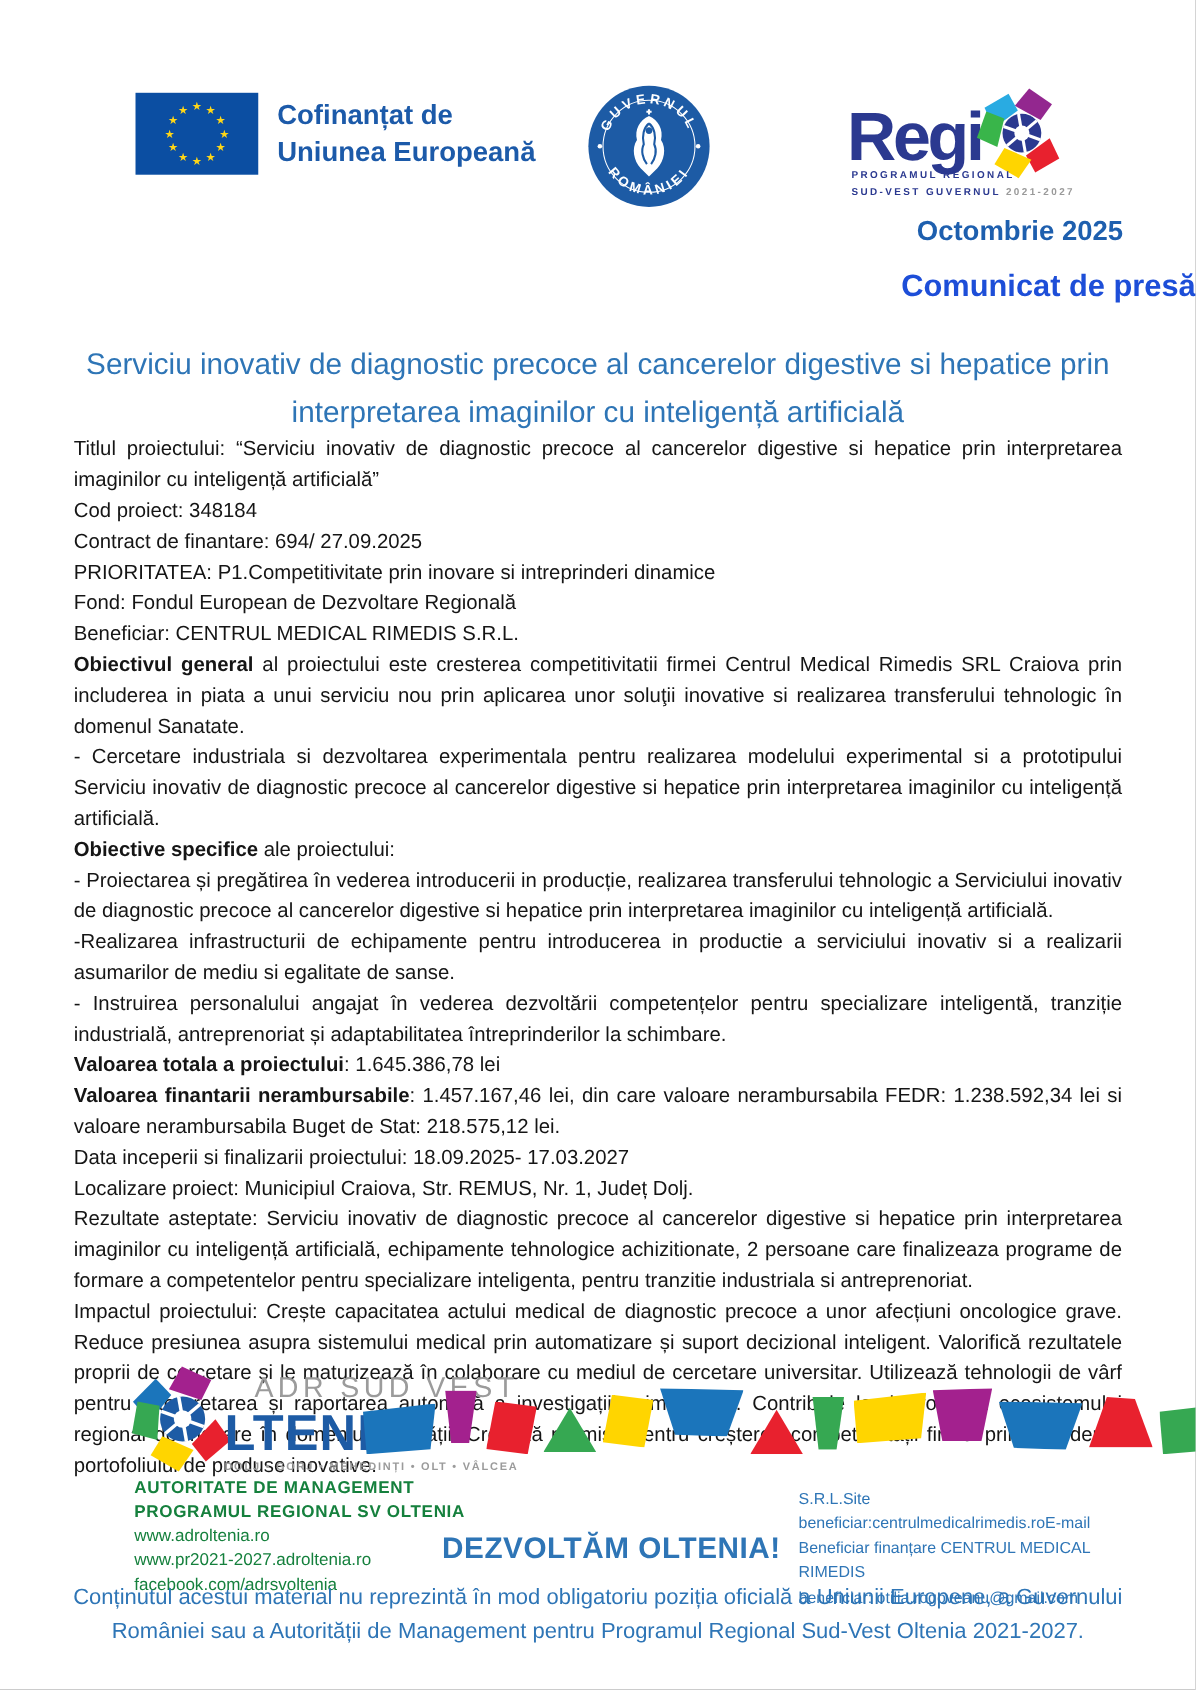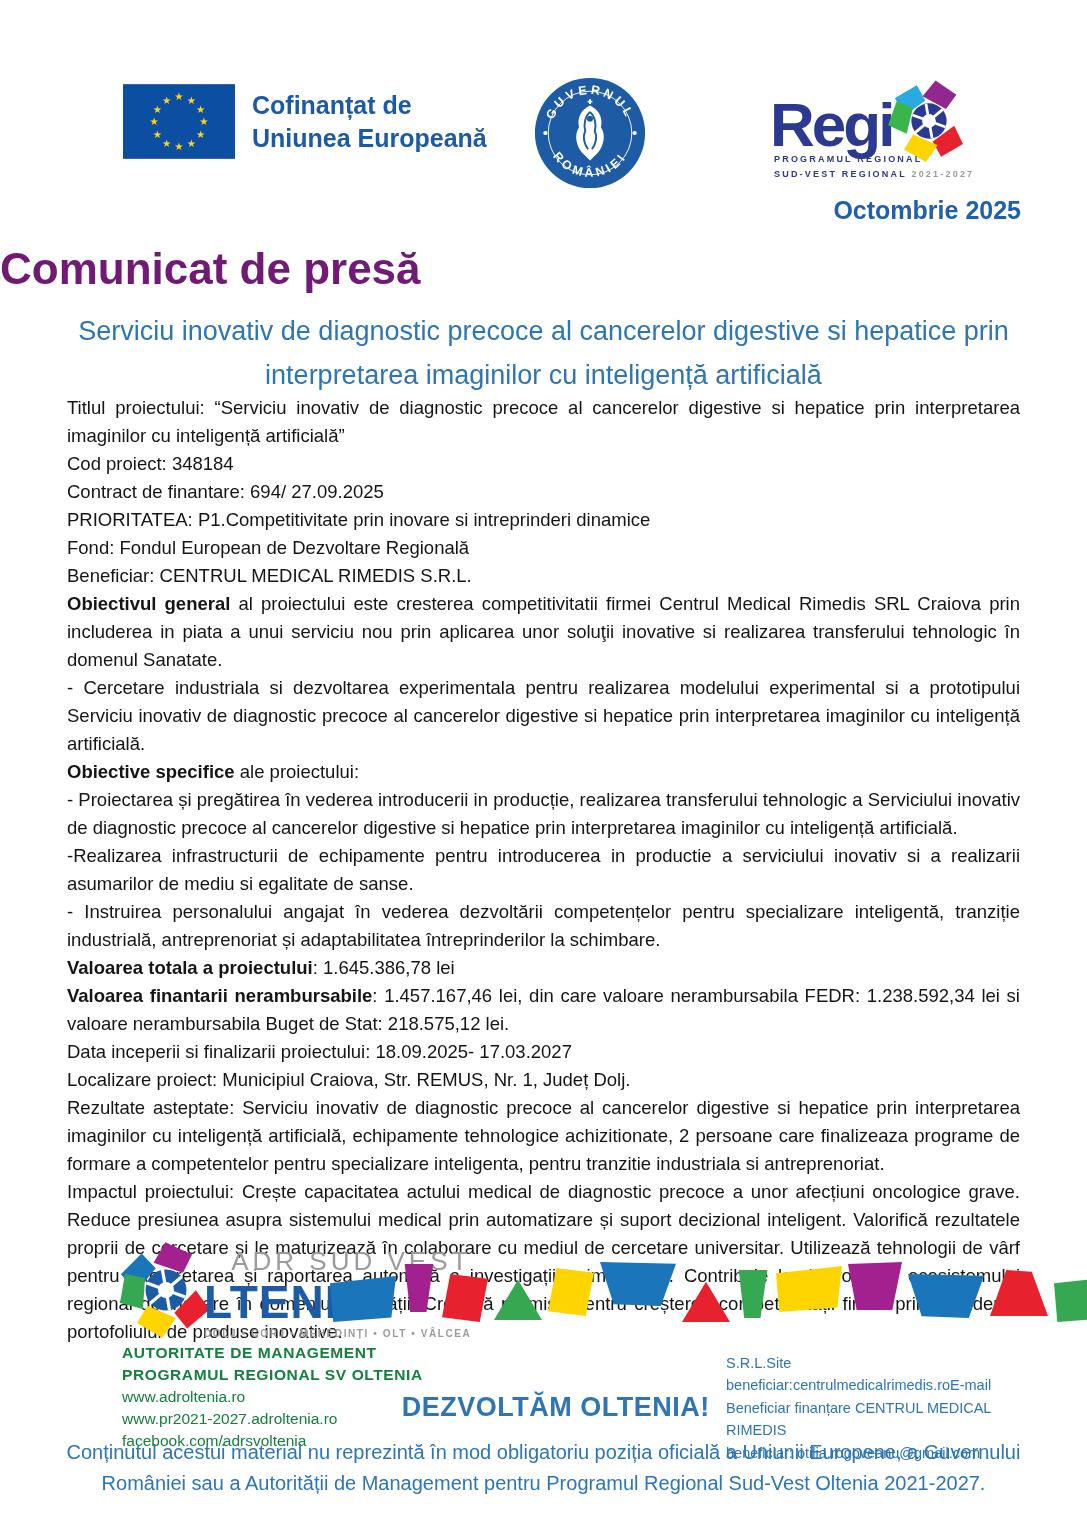--- a/index.html
+++ b/index.html
@@ -15,21 +15,21 @@
   .eu-text { font-size:25px; font-weight:bold; color:#1c5aa9; line-height:1.32; padding-top:5px; }
   .gov-logo { position:absolute; left:533px; top:76px; width:114px; height:114px; }
   .regio-logo { position:absolute; left:770px; top:86px; width:250px; }
   .regio-row { display:flex; align-items:center; }
   .regio-word { font-size:62px; font-weight:800; color:#2b3990; letter-spacing:-3px; line-height:1; }
   .regio-pin-svg { width:86px; height:86px; margin-left:-6px; margin-top:-8px; }
   .regio-sub { margin-top:-12px; margin-left:4px; font-size:9px; font-weight:bold; letter-spacing:2.2px; color:#2b3990; line-height:1.7; }
   .regio-sub .years { color:#9a9a9a; }
   
   .date-line { position:absolute; right:66px; top:196px; font-size:25px; font-weight:600; color:#1e5fae; }
-  .doc-title { position:absolute; left:0; right:0; top:244px; text-align:left; font-size:44px; font-weight:bold; color:#701a75; }
+  .doc-title { position:absolute; left:0; right:0; top:244px; text-align:right; font-size:28px; font-weight:bold; color:#1d4ed8; }
   .doc-subtitle { position:absolute; left:70px; right:70px; top:310px; text-align:center;
     font-size:27px; color:#2e75b6; line-height:1.62; font-weight:500; }
   
   .body-text { position:absolute; left:67px; right:67px; top:394px; font-size:18.5px;
     line-height:28px; text-align:justify; color:#151515; }
   .body-text p { margin:0; }
   .body-text b { font-weight:bold; }
   
   .adr-logo { position:absolute; left:116px; top:1240px; display:flex; align-items:flex-start; }
   .adr-pin-svg { width:100px; height:100px; }
@@ -115,21 +115,21 @@
             <line x1="-20.5" x2="20.5" y1="0" y2="0" stroke="#ffffff" stroke-width="3.2" transform="rotate(20)"></line>
             <line x1="-20.5" x2="20.5" y1="0" y2="0" stroke="#ffffff" stroke-width="3.2" transform="rotate(80)"></line>
             <line x1="-20.5" x2="20.5" y1="0" y2="0" stroke="#ffffff" stroke-width="3.2" transform="rotate(140)"></line>
             <circle r="8" fill="#ffffff"></circle>
           </g>
       </svg>
     </div>
     <div class="regio-sub">
       <div>PROGRAMUL REGIONAL</div>
       <div>
-        <span>SUD-VEST REGIONAL</span>
+        <span>SUD-VEST GUVERNUL</span>
         <span class="years">2021-2027</span>
       </div>
     </div>
   </div>
 
   <div class="date-line">Octombrie 2025</div>
   <h1 class="doc-title">Comunicat de presă</h1>
   <div class="doc-subtitle">Serviciu inovativ de diagnostic precoce al cancerelor digestive si hepatice prin interpretarea imaginilor cu inteligență artificială</div>
 
   <div class="body-text" id="paragraphs">

